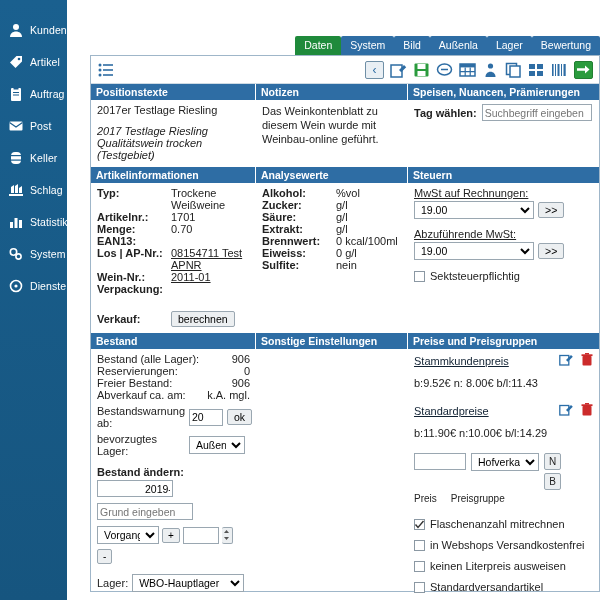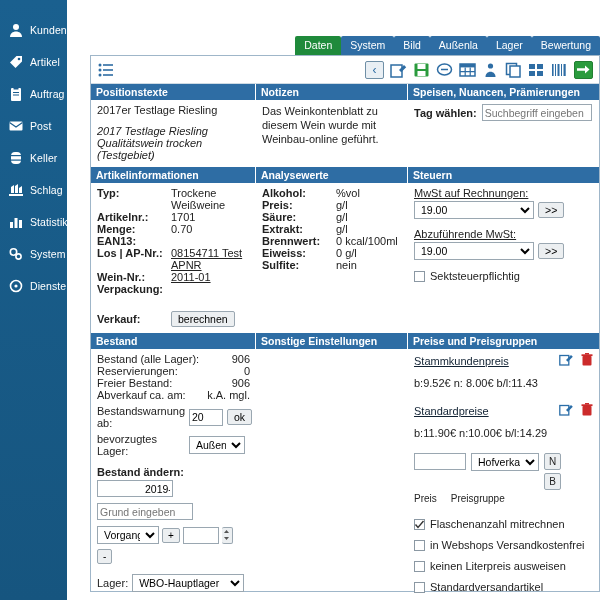--- a/index.html
+++ b/index.html
@@ -416,21 +416,21 @@
             <span class="v"><button class="btn">berechnen</button></span>
           </div>
         </div>
 
         <div class="cell c2">
           <div class="kv kv2">
               <span class="k">Alkohol:</span>
               <span class="v">%vol</span>
             </div>
           <div class="kv kv2">
-              <span class="k">Preis:</span>
+              <span class="k">Zucker:</span>
               <span class="v">g/l</span>
             </div>
           <div class="kv kv2">
               <span class="k">Säure:</span>
               <span class="v">g/l</span>
             </div>
           <div class="kv kv2">
               <span class="k">Extrakt:</span>
               <span class="v">g/l</span>
             </div>

